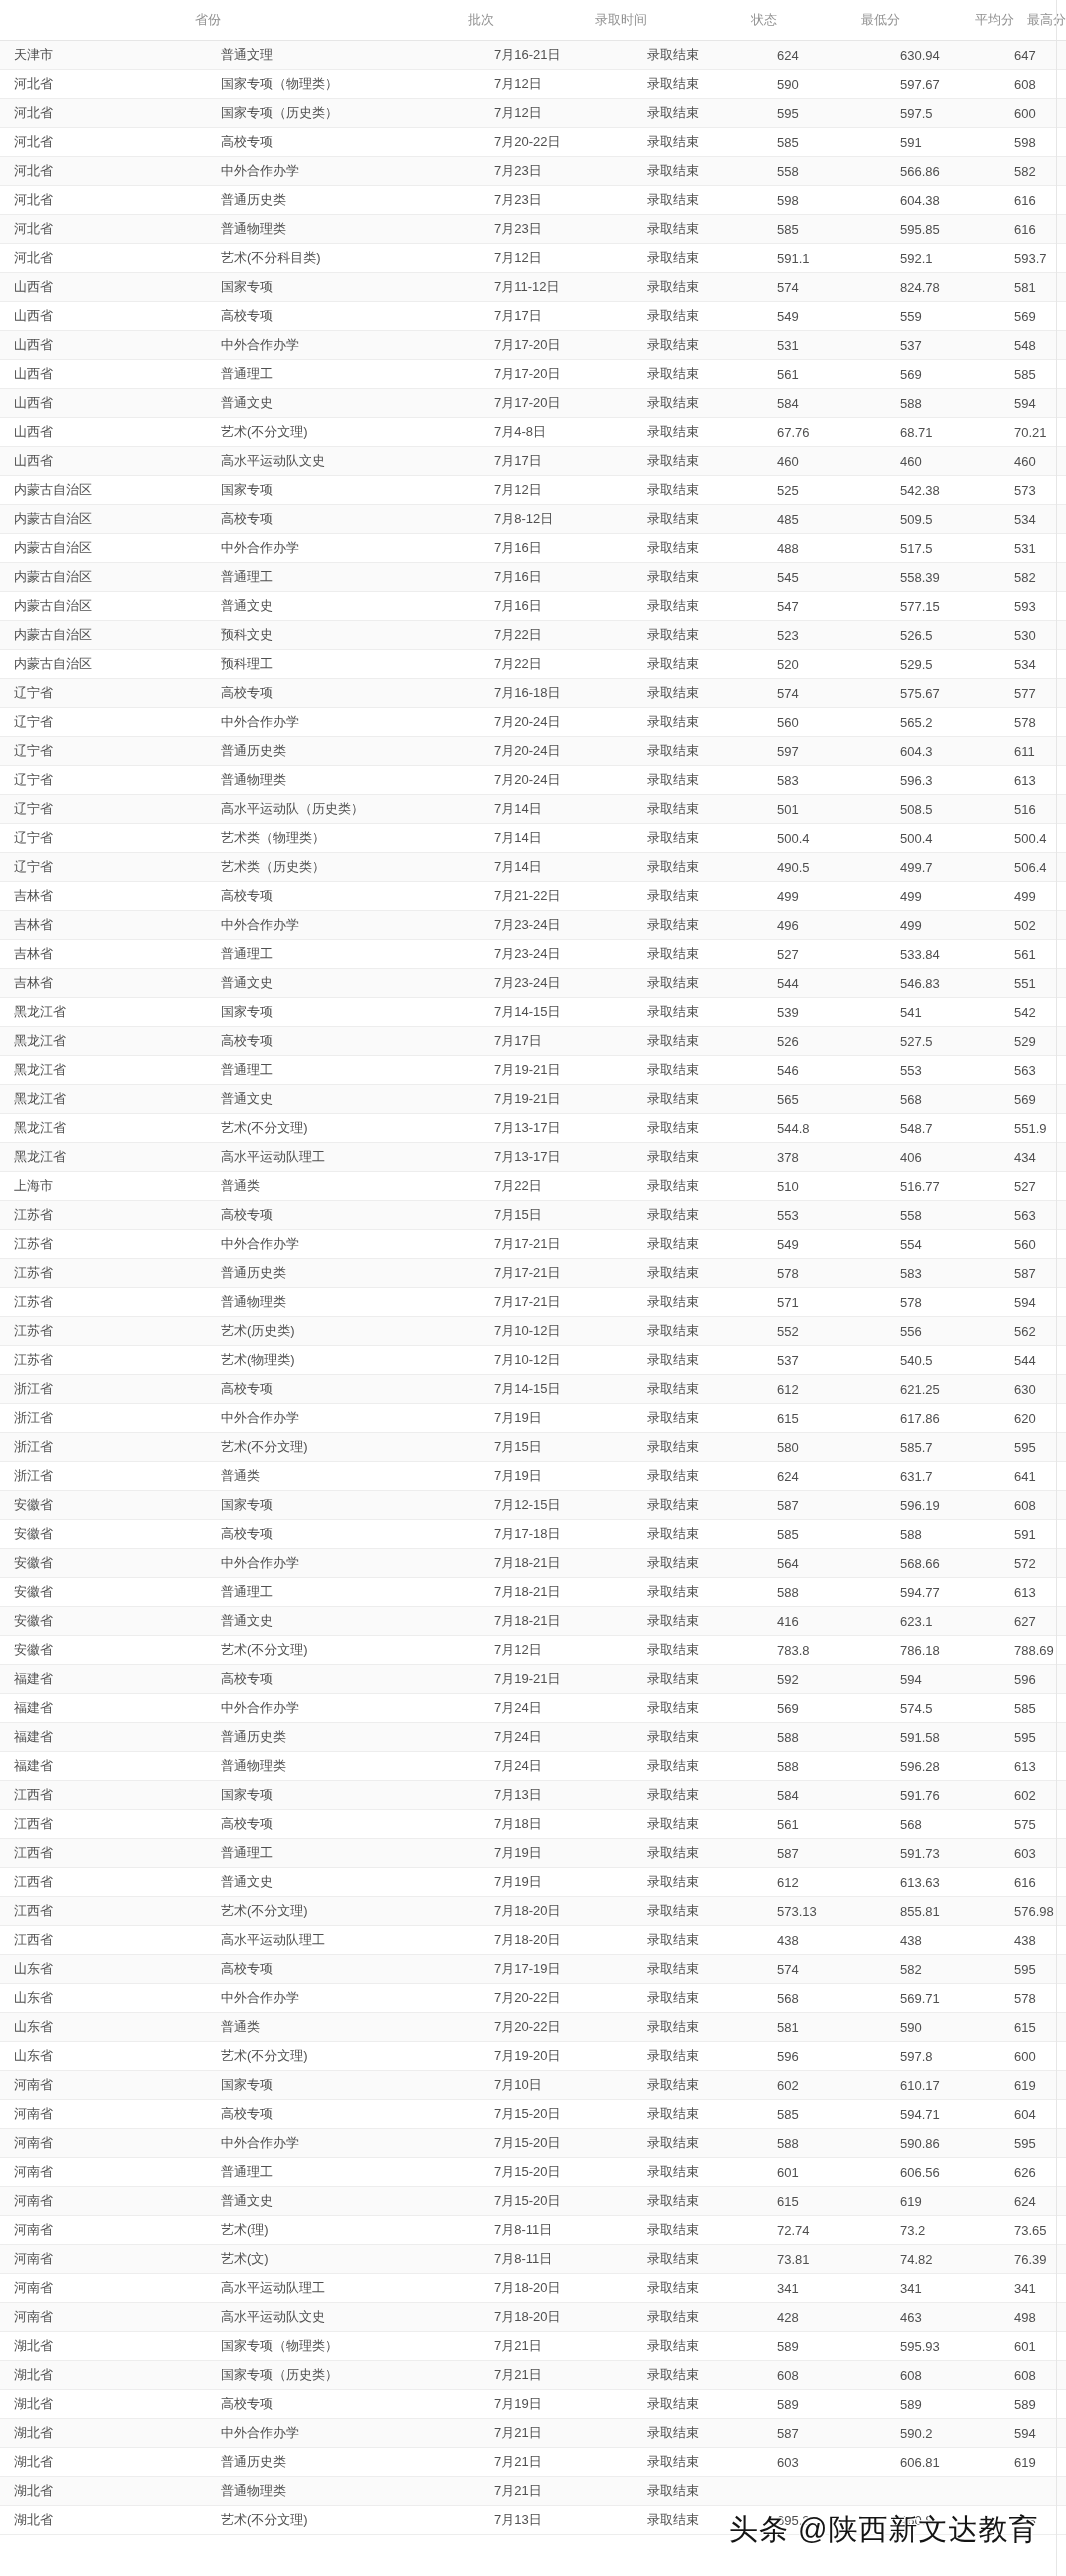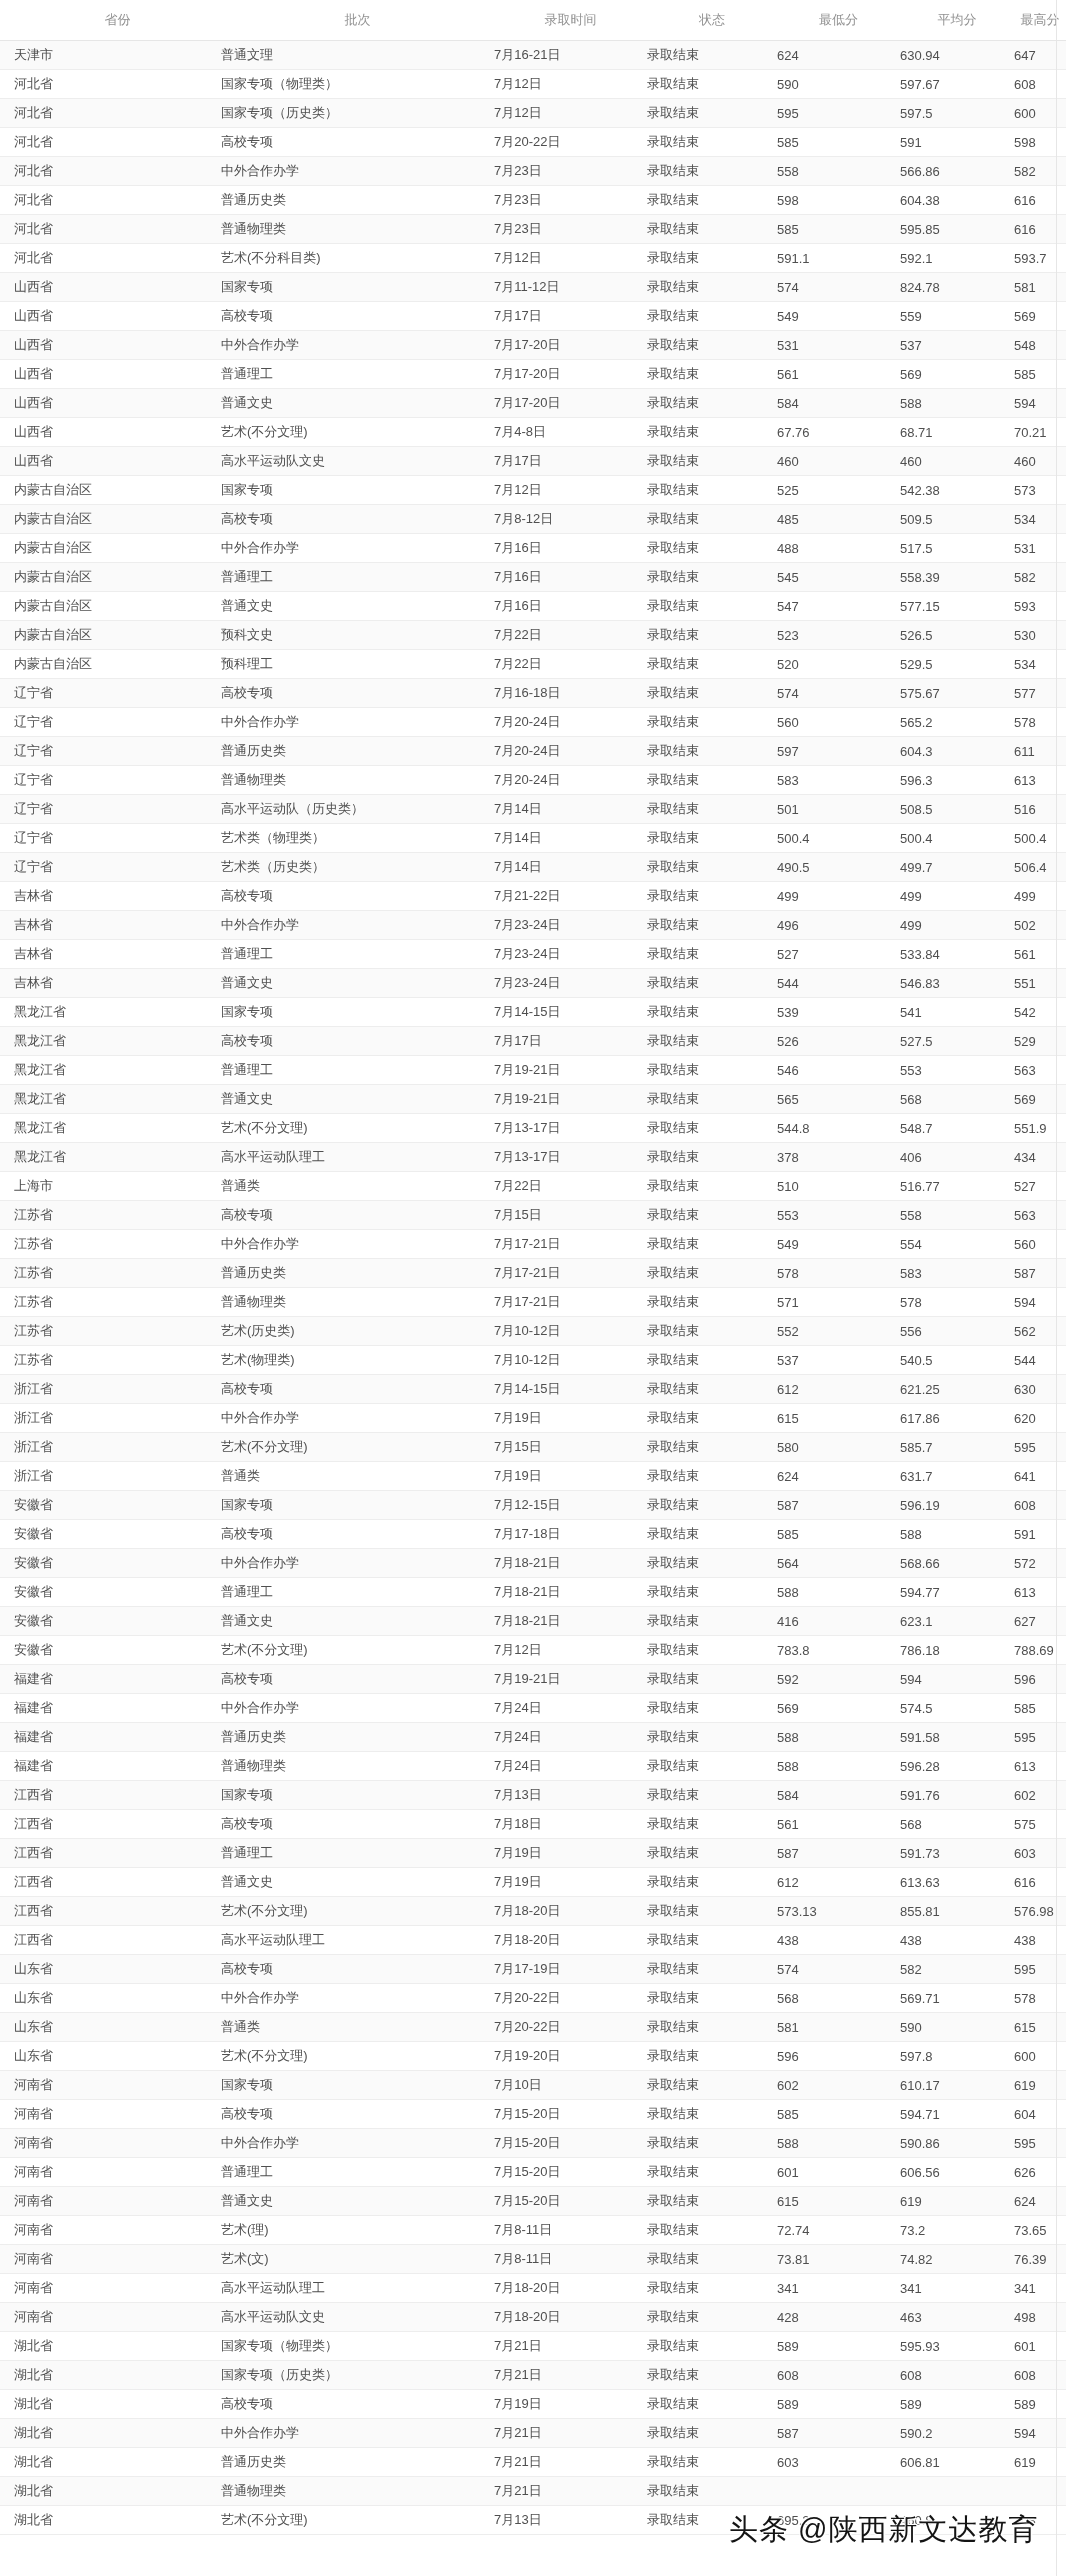--- a/index.html
+++ b/index.html
@@ -21,21 +21,21 @@
   col.c2{width:153px;}
   col.c3{width:130px;}
   col.c4{width:123px;}
   col.c5{width:114px;}
   col.c6{width:52px;}
   thead th{
     height:40px;
     font-size:13px;
     font-weight:400;
     color:#919191;
-    text-align:center;
+    text-align:right;
     vertical-align:middle;
     padding:0;
     border-bottom:1px solid #e6e6e6;
     background:#ffffff;
     white-space:nowrap;
   }
   tbody td{
     height:28px;
     font-size:13px;
     color:#4f4f4f;

